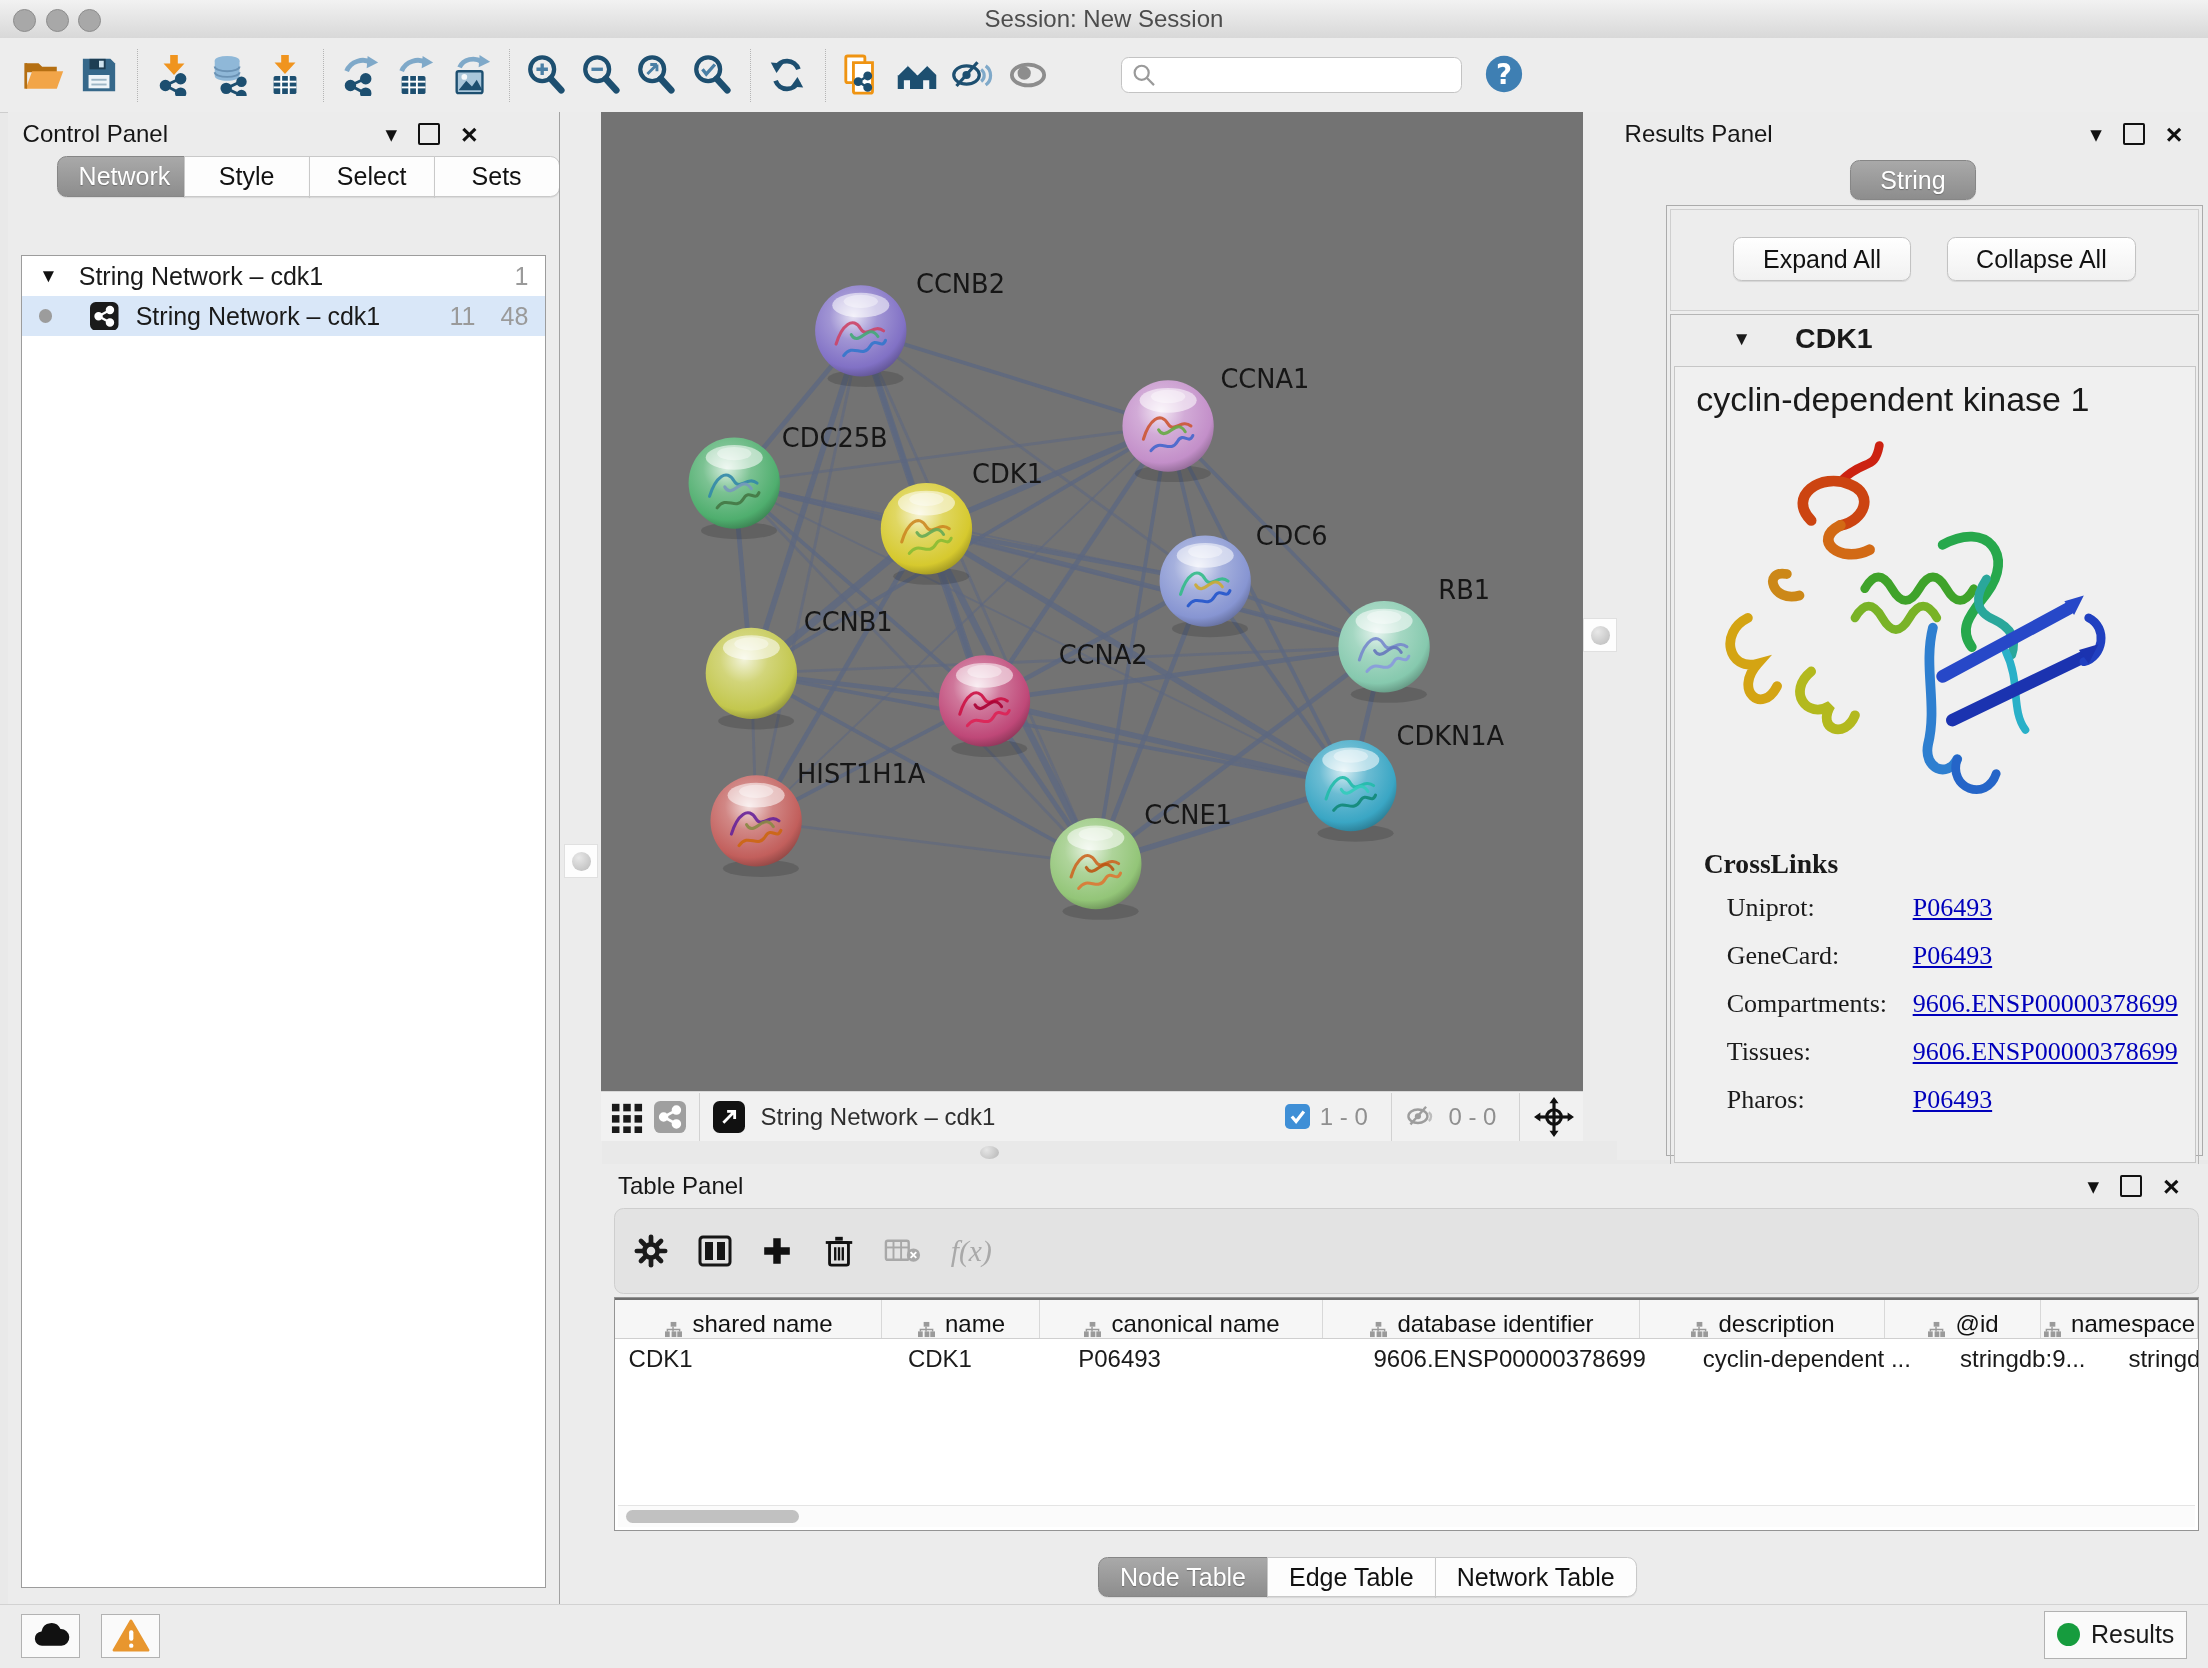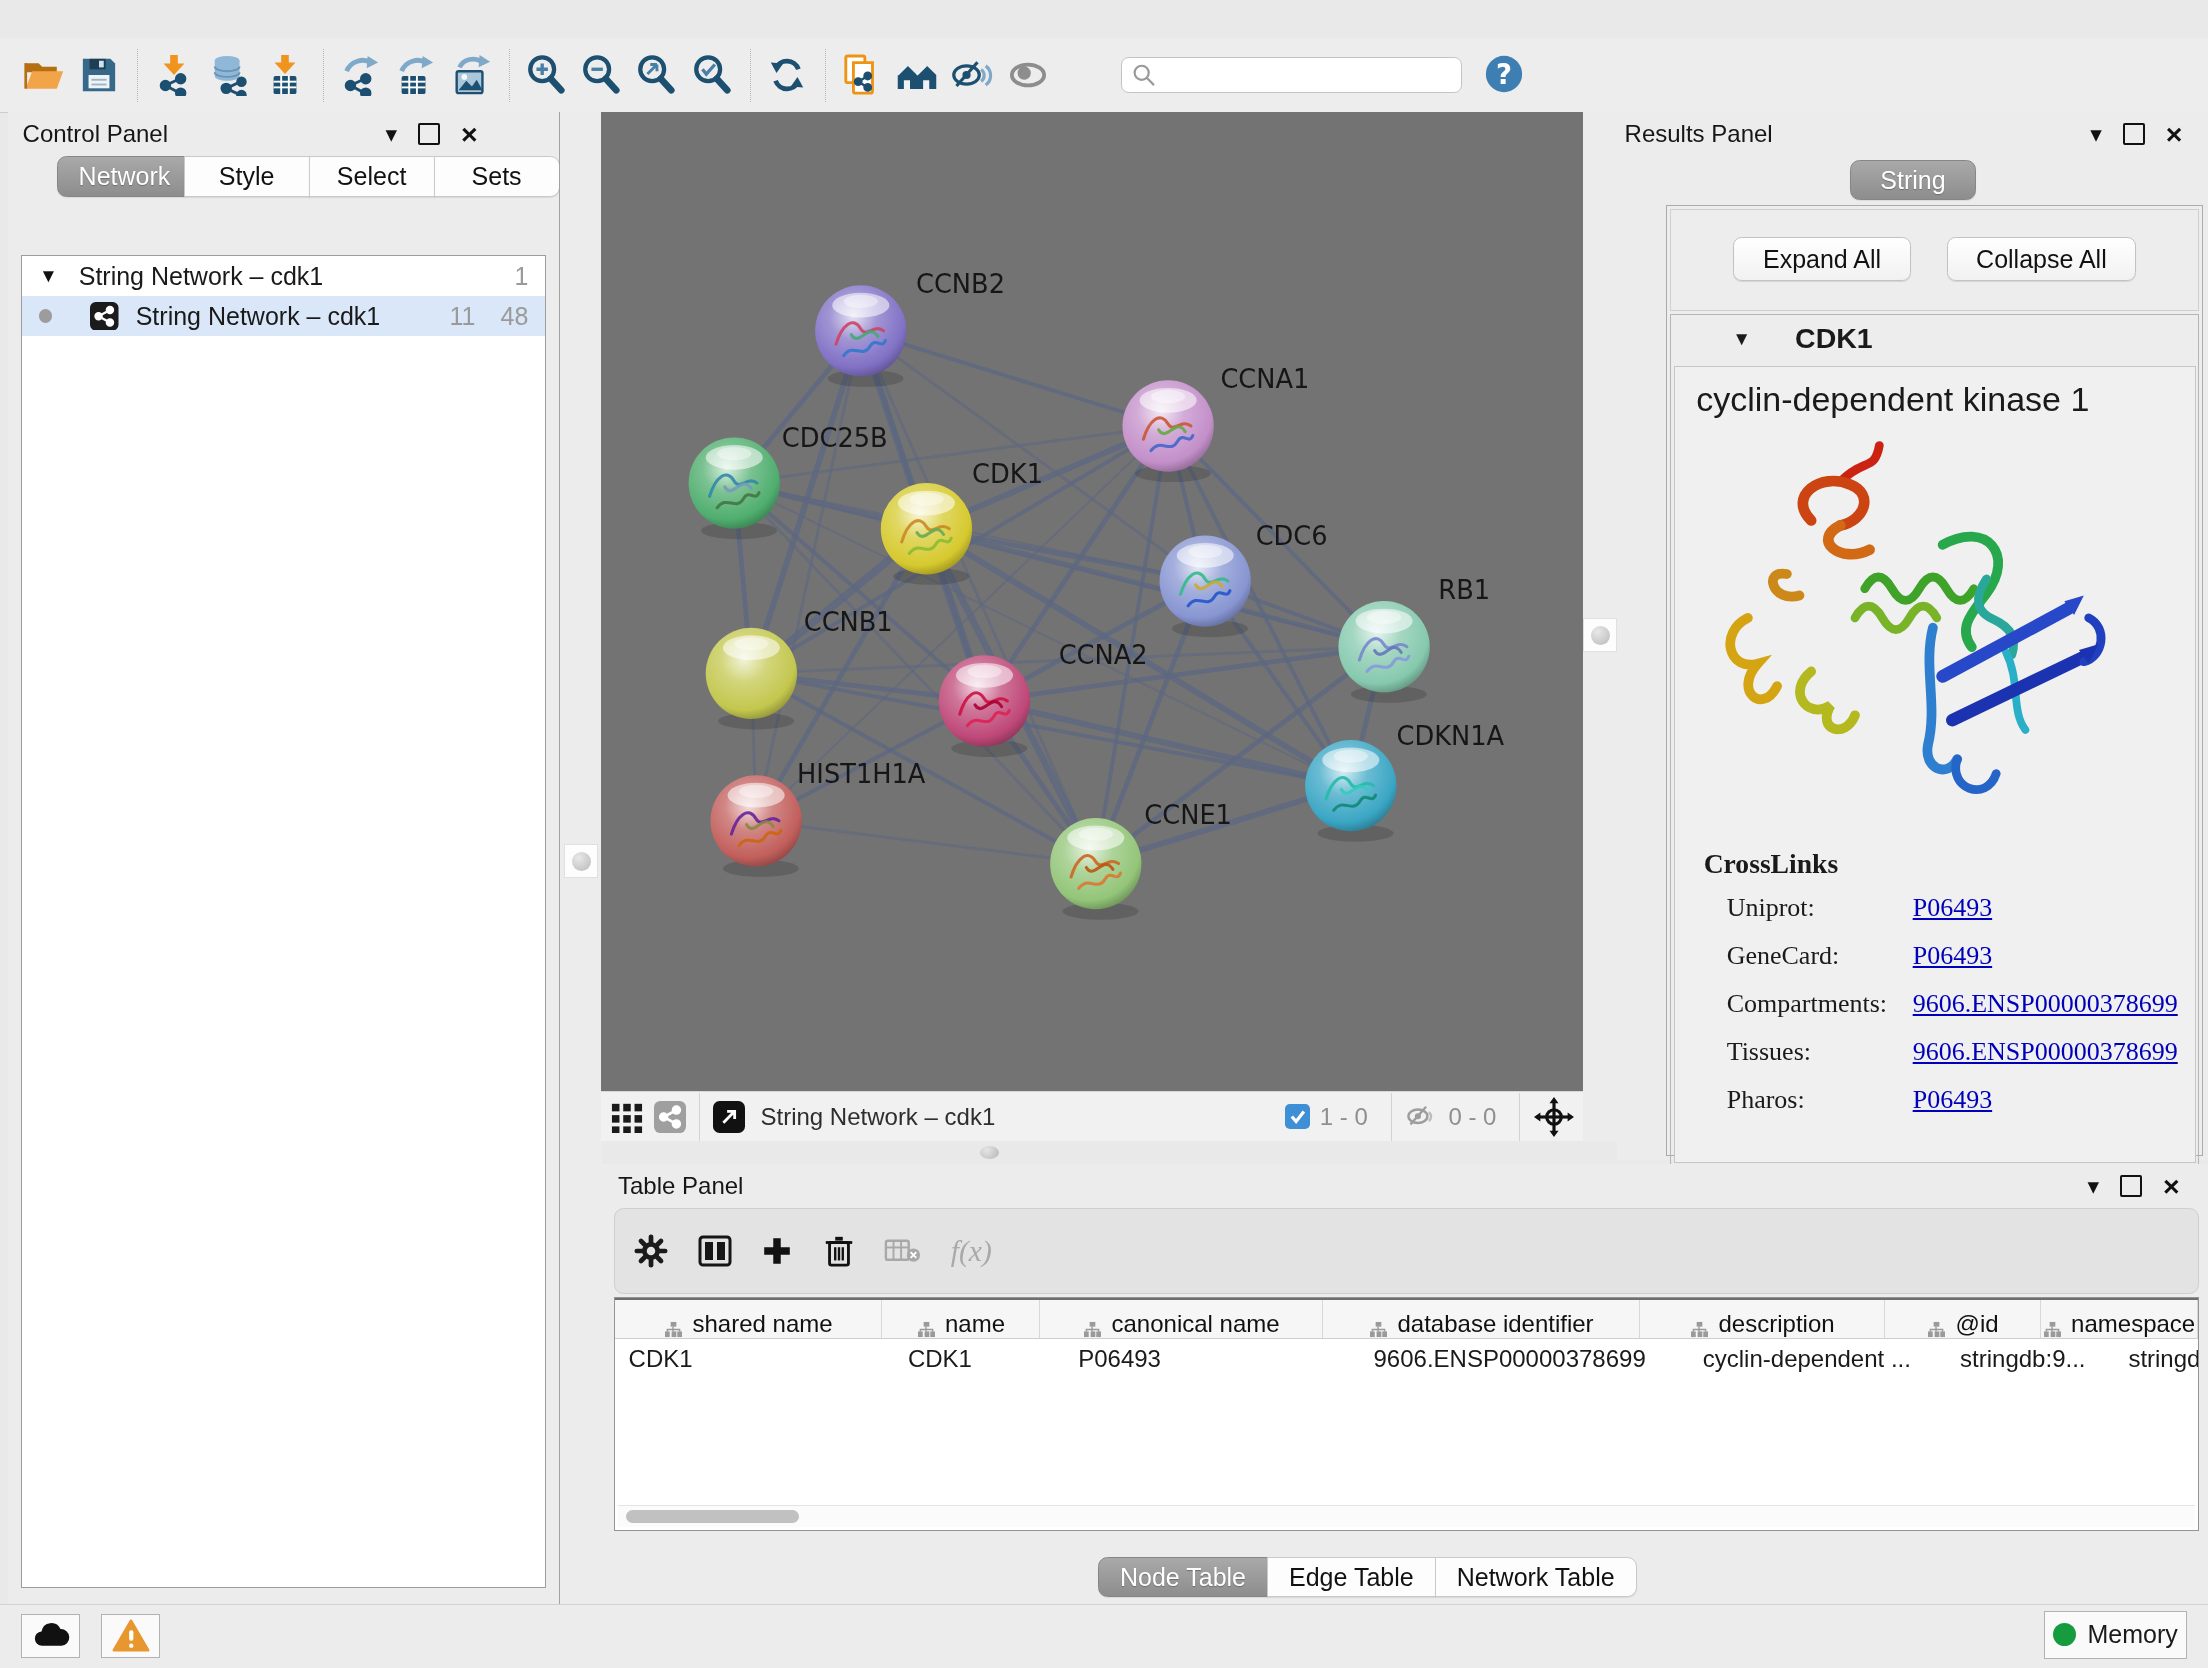--- a/index.html
+++ b/index.html
@@ -123,20 +123,28 @@
   .sb-warn{left:101px;}
   .memory-btn{position:absolute;right:21px;top:5.7px;width:141px;height:46px;background:#fafafa;border:1.9px solid #b2b2b2;
     display:flex;align-items:center;justify-content:center;gap:11.4px;font-size:25px;}
   .mem-dot{width:23px;height:23px;border-radius:50%;background:#169c3e;}
 </style>
 </head>
 <body>
 
 <div class="window">
 
+  <div class="titlebar">
+    <div class="traffic">
+      <span></span>
+      <span></span>
+      <span></span>
+    </div>
+    <div class="title-text">Session: New Session</div>
+  </div>
 
   <div class="toolbar">
     <div class="tb-btn">
       <svg width="44" height="38" viewBox="0 0 46 40">
         <path d="M3 7 h14 l4 4 h16 v6 H3z" fill="#b56f12"></path>
         <path d="M3 35 L10 16 h34 l-7 19z" fill="#f2a548"></path>
         <path d="M3 7 v28" stroke="#b56f12" stroke-width="3"></path>
       </svg>
     </div>
     <div class="tb-btn">
@@ -895,18 +903,18 @@
     </div>
     <div class="sb-btn sb-warn">
       <svg width="38" height="34" viewBox="0 0 40 36">
         <path d="M20 2 L38 33 H2 Z" fill="#e8962e" stroke="#e8962e" stroke-width="3" stroke-linejoin="round"></path>
         <rect x="18" y="12" width="4.5" height="11" rx="2" fill="#fff"></rect>
         <rect x="18" y="26" width="4.5" height="4.5" rx="2" fill="#fff"></rect>
       </svg>
     </div>
     <div class="memory-btn">
       <span class="mem-dot"></span>
-      <span>Memory</span>
+      <span>Results</span>
     </div>
   </div>
 
 </div>
 
 
 </body></html>

